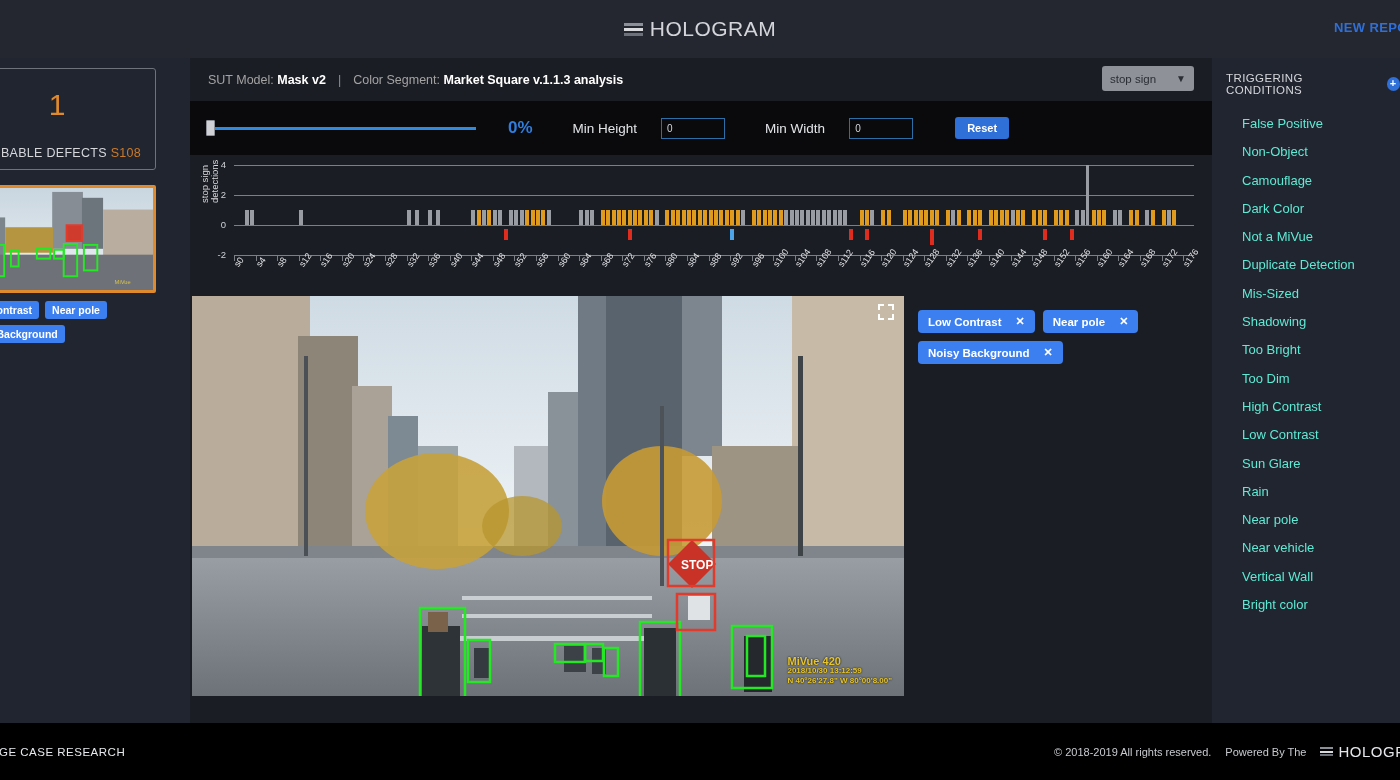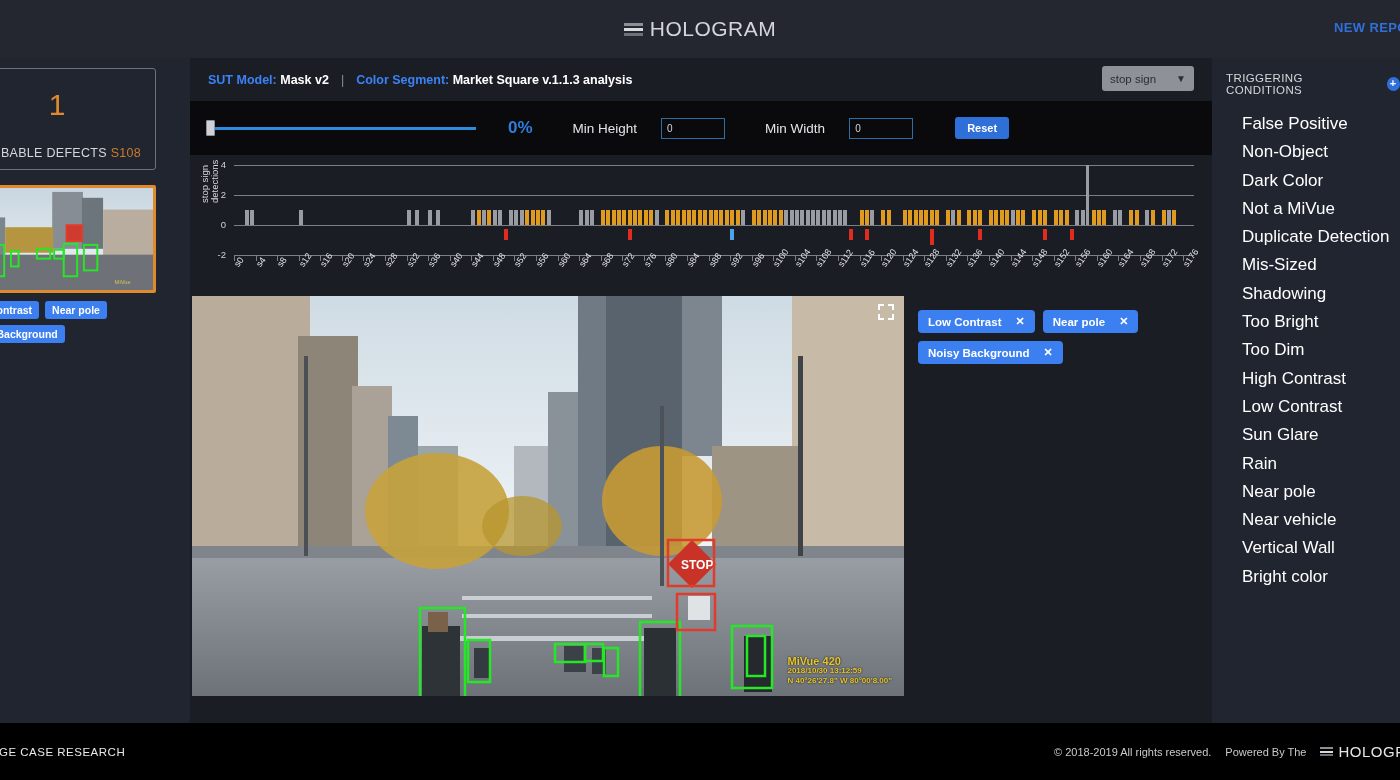--- a/index.html
+++ b/index.html
@@ -59,21 +59,21 @@
 
   
   #main {
     position: absolute; left: 190px; top: 58px; width: 1022px; height: 665px;
     background: #1b1d24;
   }
   #sut-bar {
     height: 43px; display: flex; align-items: center; padding-left: 18px;
     font-size: 12.5px; color: #cfd1d6; position: relative;
   }
-  #sut-bar .lbl { color: #3b82f6; font-weight: bold; }
+  #sut-bar .lbl { color: #a3a3a3; }
   #sut-bar .val { color: #ffffff; font-weight: bold; }
   #sut-bar .sep { color: #8b8e95; margin: 0 12px; }
   #class-select {
     position: absolute; right: 18px; top: 8px;
     width: 92px; height: 25px; background: #8e9197; border-radius: 3px;
     display: flex; align-items: center; padding: 0 8px;
     font-size: 11.5px; color: #2b2e35;
   }
   #class-select .chev { margin-left: auto; font-size: 10px; color: #2b2e35; }
 
@@ -157,21 +157,21 @@
   }
   #tc-header {
     display: flex; align-items: center; font-size: 11.5px; color: #d5d7db;
     letter-spacing: 0.4px; margin-bottom: 14px;
   }
   #tc-add {
     width: 14px; height: 14px; border-radius: 50%; background: #2f6fd8;
     color: #fff; font-size: 11px; line-height: 13px; text-align: center;
     margin-left: 10px; font-weight: bold;
   }
-  .tc-item { font-size: 17px; color: #ffffff; padding: 0 0 0 16px; height: 28.3px; line-height: 28.3px; }
+  .tc-item { font-size: 13px; color: #5eead4; padding: 0 0 0 16px; height: 28.3px; line-height: 28.3px; }
 
   
   #footer {
     position: absolute; left: 0; bottom: 0; width: 1400px; height: 57px;
     background: #000; display: flex; align-items: center;
   }
   #footer-left {
     position: absolute; left: -18px; color: #e6e8eb; font-size: 11.5px; letter-spacing: 0.5px;
     white-space: nowrap;
   }
@@ -605,20 +605,21 @@
   </div>
 
   <div id="right-panel">
     <div id="tc-header">
       <span>TRIGGERING CONDITIONS</span>
       <span id="tc-add">+</span>
     </div>
     <div id="tc-list">
         <div class="tc-item">False Positive</div>
         <div class="tc-item">Non-Object</div>
+        <div class="tc-item">Camouflage</div>
         <div class="tc-item">Dark Color</div>
         <div class="tc-item">Not a MiVue</div>
         <div class="tc-item">Duplicate Detection</div>
         <div class="tc-item">Mis-Sized</div>
         <div class="tc-item">Shadowing</div>
         <div class="tc-item">Too Bright</div>
         <div class="tc-item">Too Dim</div>
         <div class="tc-item">High Contrast</div>
         <div class="tc-item">Low Contrast</div>
         <div class="tc-item">Sun Glare</div>

